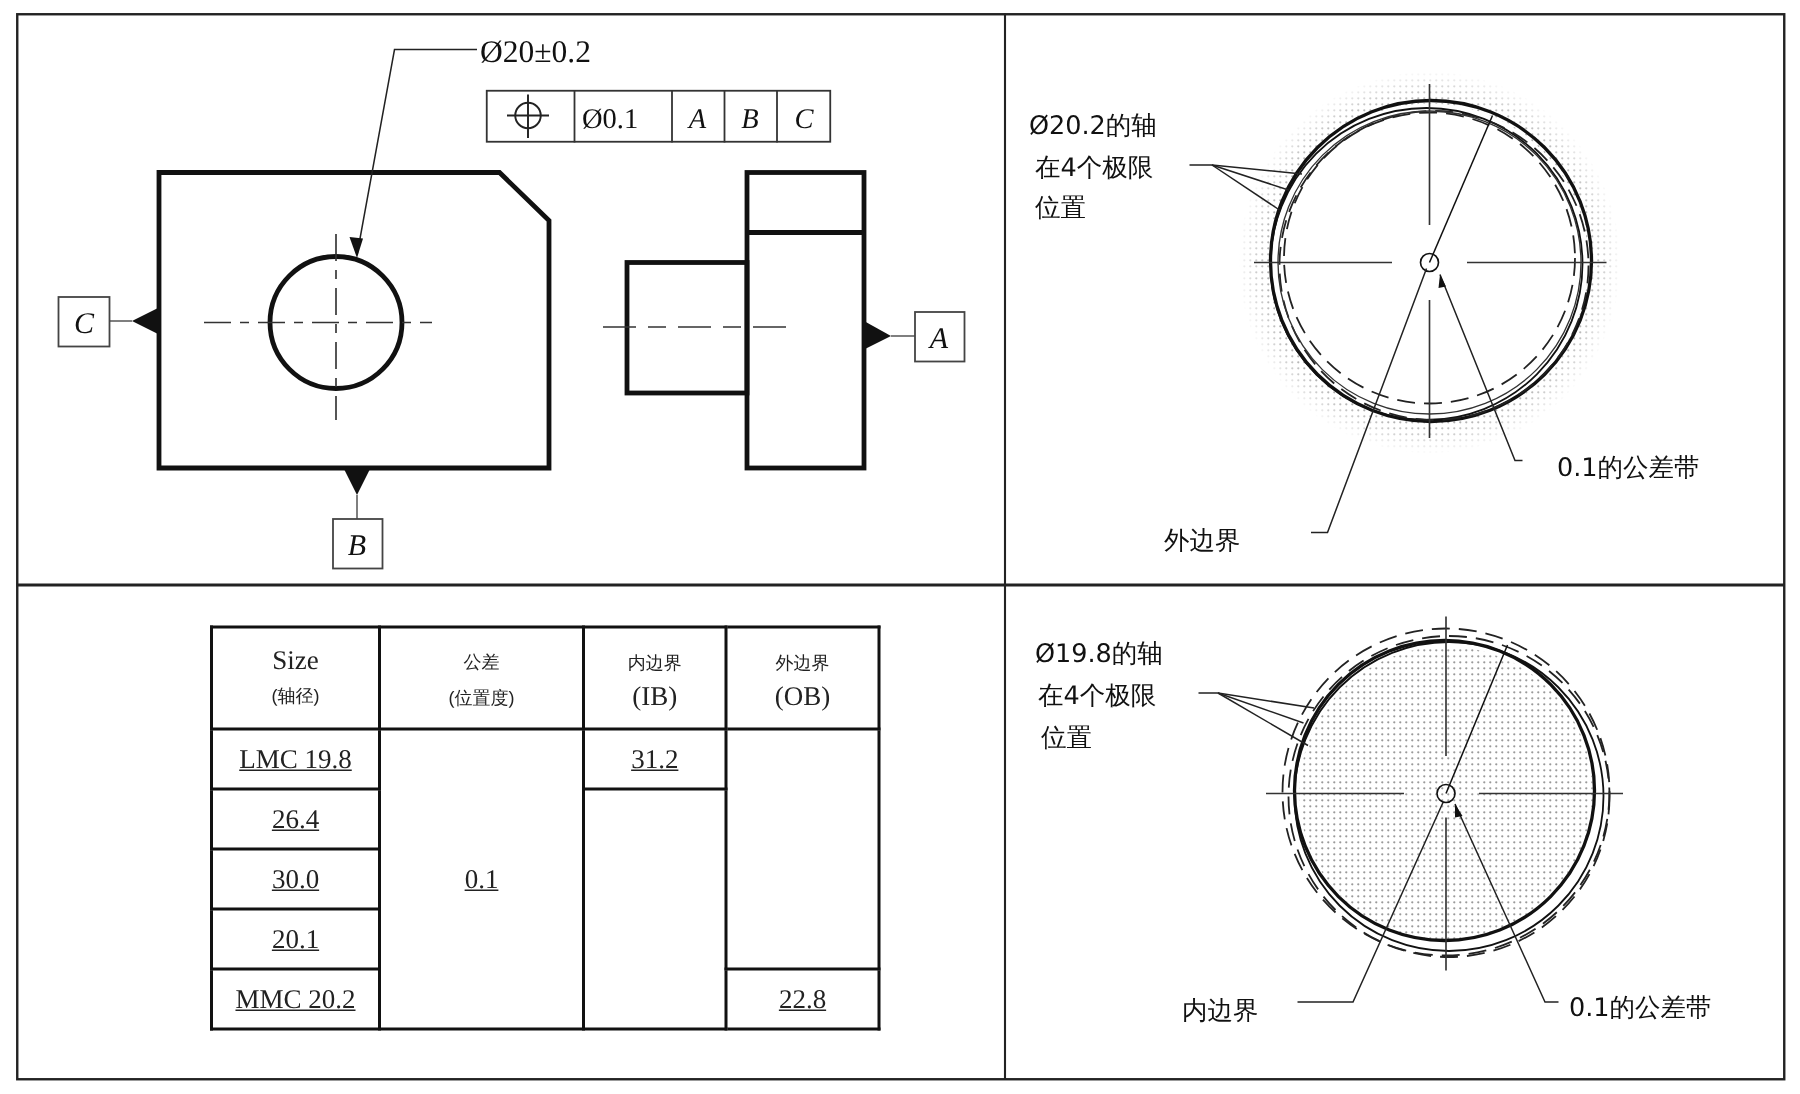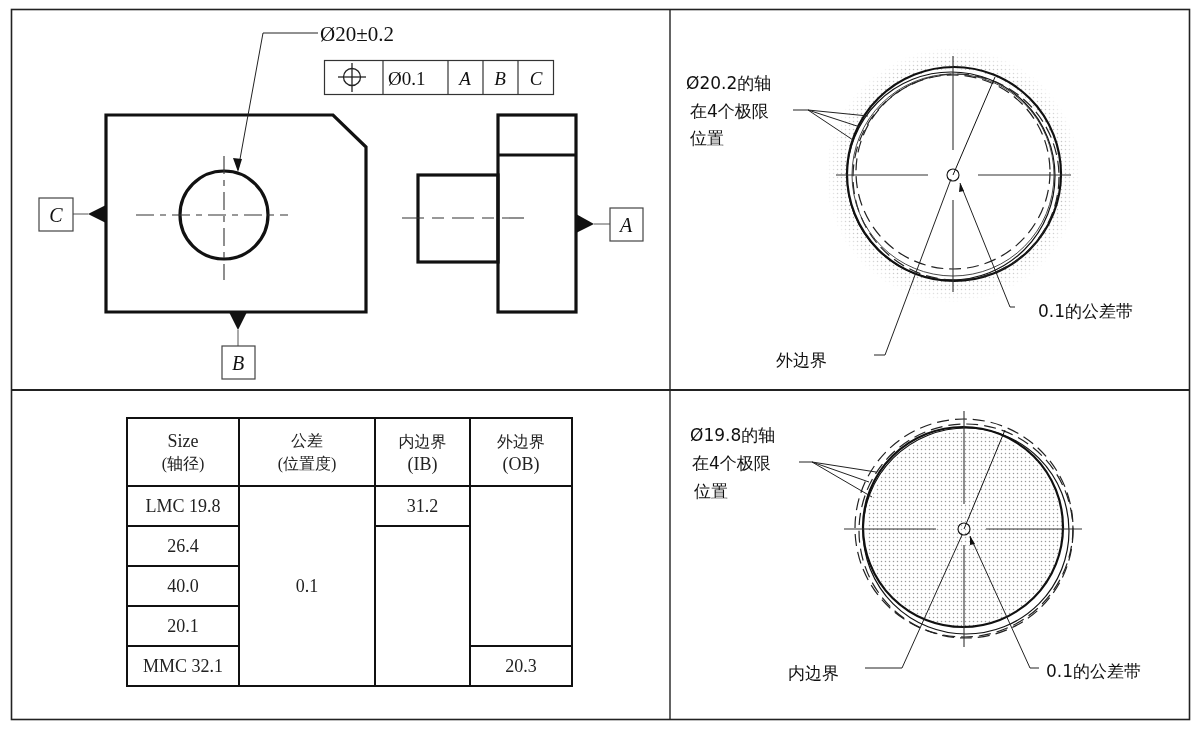--- a/index.html
+++ b/index.html
@@ -10,31 +10,31 @@
   .thick { stroke: #111; stroke-width: 3.2; fill: none; }
   .thin { stroke: #222; stroke-width: 1; fill: none; }
   .center { stroke: #333; stroke-width: 1.1; fill: none; stroke-dasharray: 26 6 6 6; }
   .dash { stroke: #222; stroke-width: 1.2; fill: none; stroke-dasharray: 12 6; }
   .box { stroke: #444; stroke-width: 1.2; fill: #fff; }
   svg text { font-family: "Liberation Serif", "DejaVu Serif", serif; fill: #111; }
   .ital { font-style: italic; }
   .cjk { font-family: "DejaVu Sans", sans-serif; }
 
   
-  #tol-table { position: absolute; left: 126px; top: 417px; border-collapse: collapse;
+  #tol-table { position: absolute; left: 140px; top: 417px; border-collapse: collapse;
                font-family: "Liberation Serif", "DejaVu Serif", serif; font-size: 18px; }
   #tol-table td, #tol-table th { border: 2px solid #111; text-align: center; padding: 0;
                font-weight: normal; color: #222; }
   #tol-table th { height: 66px; line-height: 22px; }
   #tol-table .c0 { width: 110px; }
   #tol-table .c1 { width: 134px; }
   #tol-table .c2 { width: 93px; }
   #tol-table .c3 { width: 100px; }
-  #tol-table td { height: 38px; }
-  #tol-table th .cjk, #tol-table td .cjk { font-family: Liberation Serif, serif; font-size: 16px; }
+  #tol-table td { height: 38px; text-decoration: underline; }
+  #tol-table th .cjk, #tol-table td .cjk { font-family: Liberation Sans, sans-serif; font-size: 12px; }
 </style>
 </head>
 <body>
 
 <svg id="canvas" width="1200" height="729" viewBox="0 0 1200 729" xmlns="http://www.w3.org/2000/svg">
   <defs>
     <pattern id="dots" width="4" height="4" patternUnits="userSpaceOnUse">
       <rect width="4" height="4" fill="#fff"></rect>
       <circle cx="1.5" cy="1.5" r="0.75" fill="#9a9a9a"></circle>
     </pattern>
@@ -199,23 +199,23 @@
       <td>LMC 19.8</td>
       <td rowspan="5">0.1</td>
       <td>31.2</td>
       <td rowspan="4"></td>
     </tr>
     <tr>
       <td>26.4</td>
       <td rowspan="4"></td>
     </tr>
     <tr>
-      <td>40.0</td>
+      <td>30.0</td>
     </tr>
     <tr>
       <td>20.1</td>
     </tr>
     <tr>
-      <td>MMC 32.1</td>
-      <td>20.3</td>
+      <td>MMC 20.2</td>
+      <td>22.8</td>
     </tr>
   </tbody>
 </table>
 
 </body></html>

